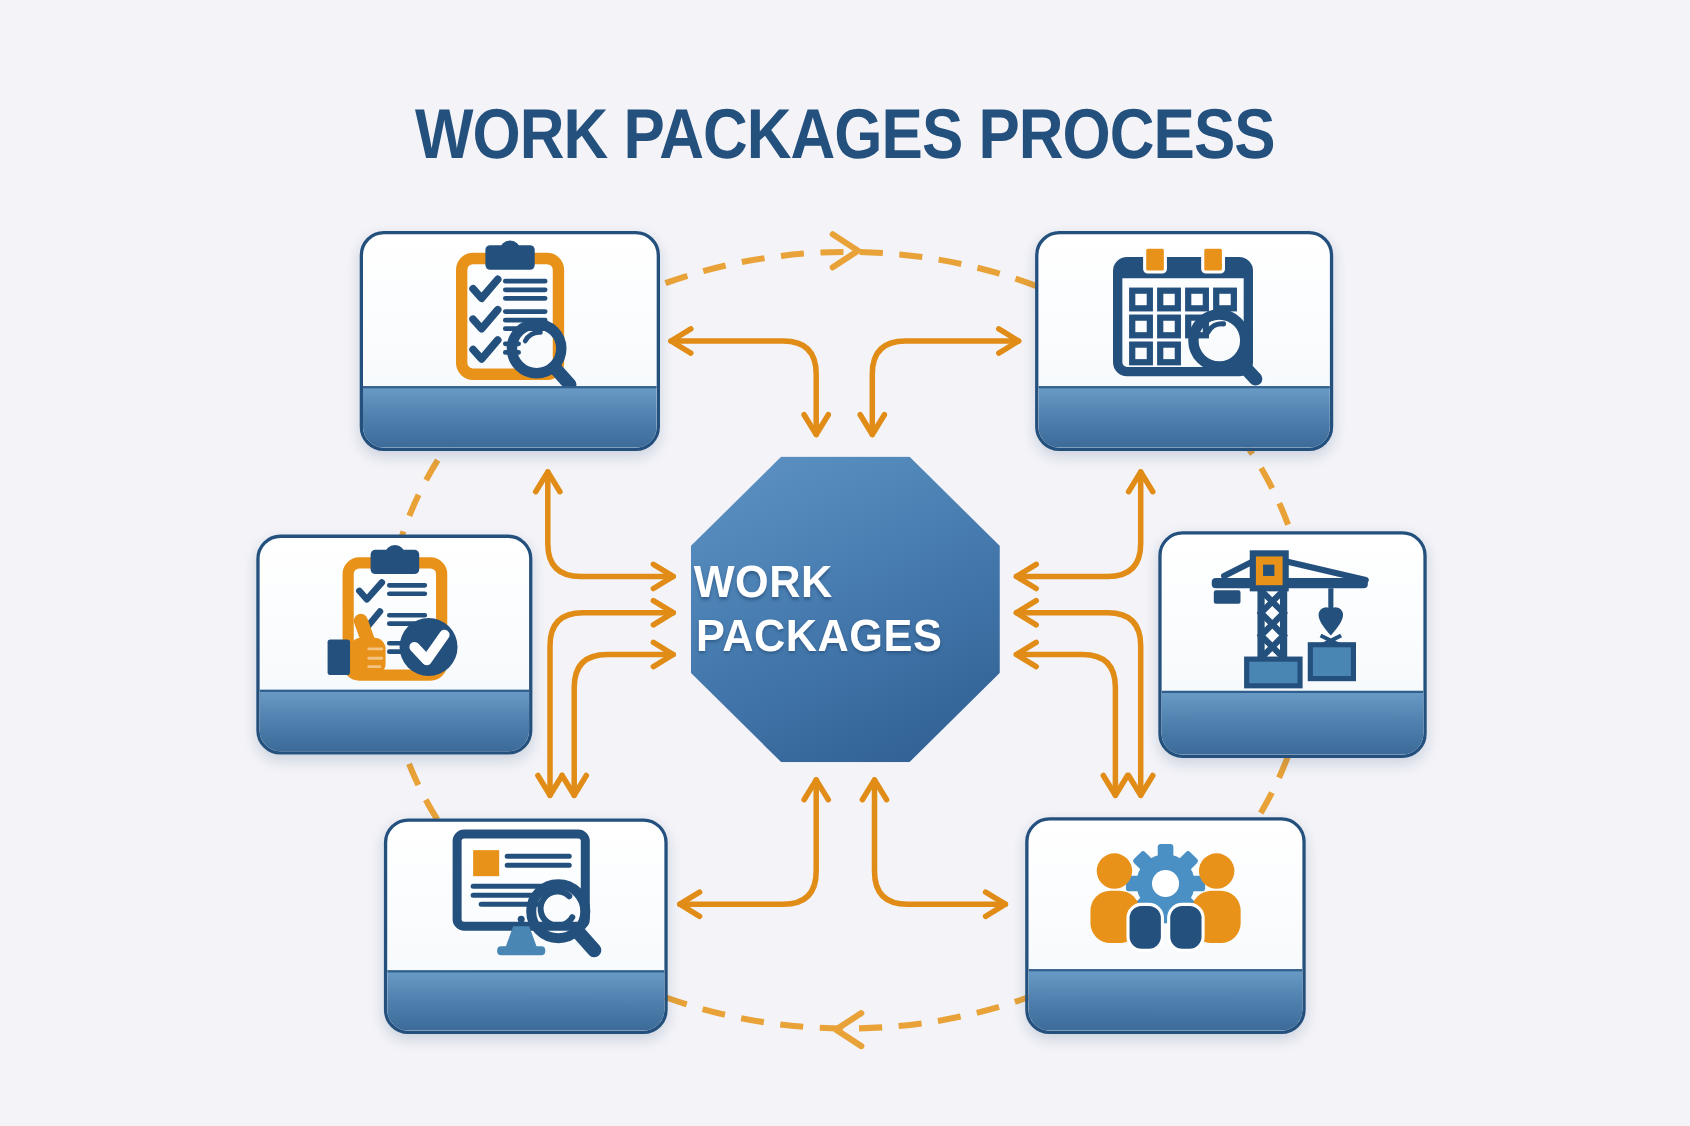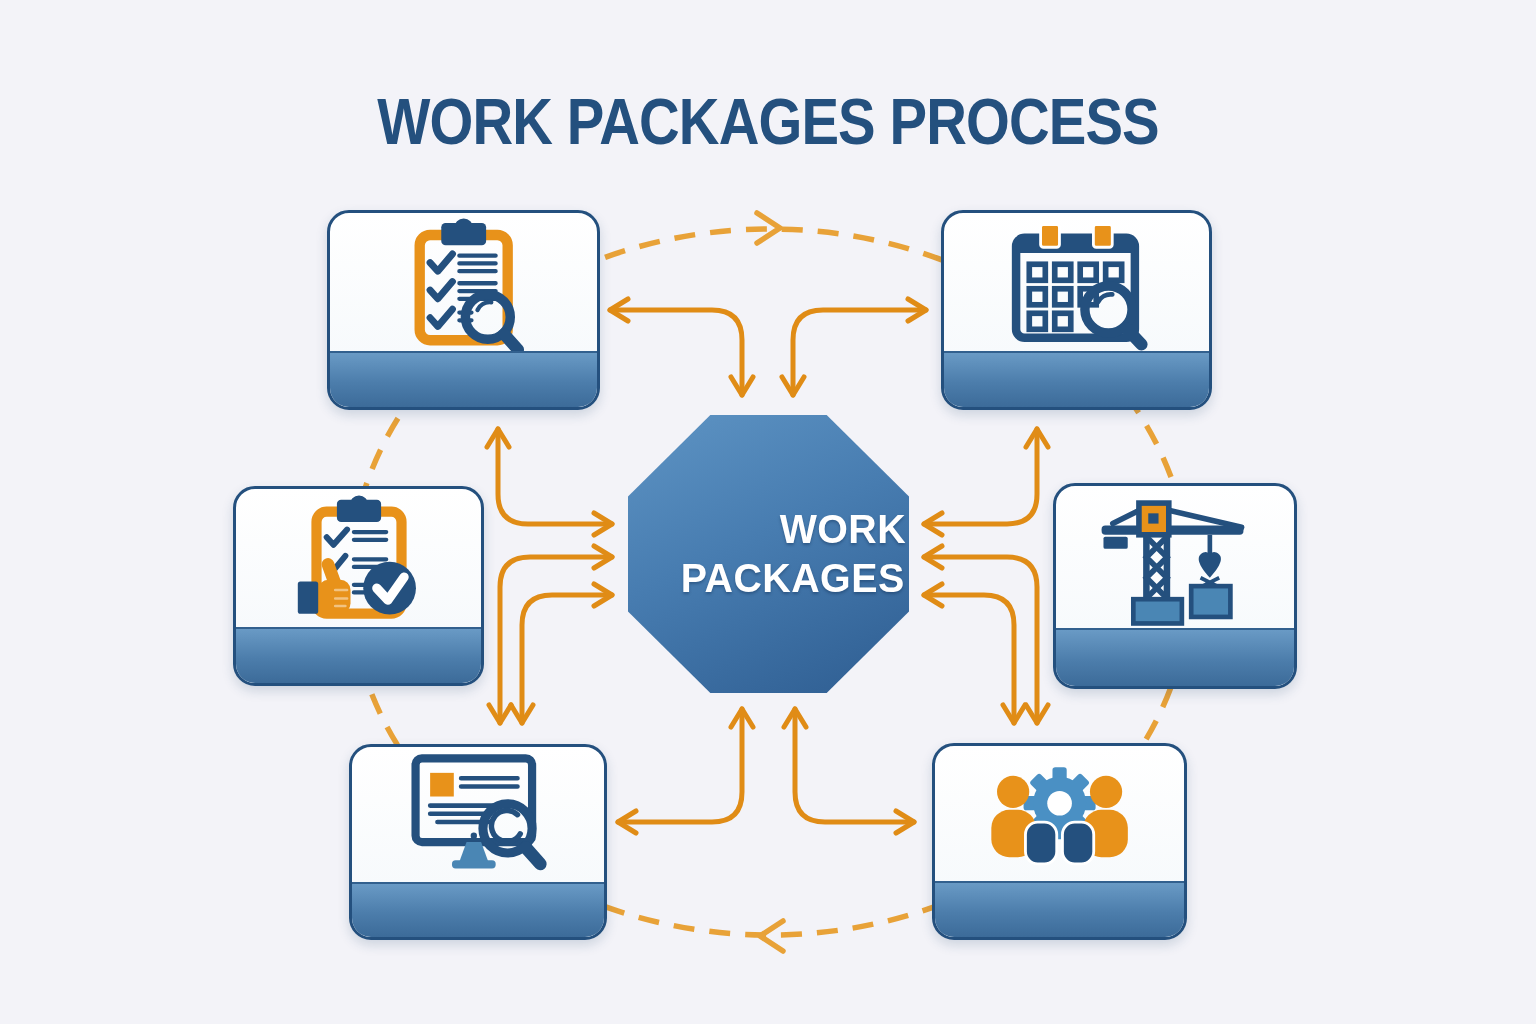--- a/index.html
+++ b/index.html
@@ -31,21 +31,21 @@
   }
   .node-card .icon-area{position:absolute;left:0;right:0;top:0;display:flex;align-items:center;justify-content:center;}
   .node-card .strip{
     position:absolute;left:0;right:0;bottom:0;
     background:linear-gradient(180deg,var(--card-strip-top) 0%,#4c7dab 55%,var(--card-strip-bottom) 100%);
     border-top:2px solid rgba(36,80,126,.4);
   }
 
   #octagon{
     position:absolute;z-index:2;left:628px;top:378px;width:281px;height:278px;
-    display:flex;flex-direction:column;align-items:flex-end;justify-content:center;
+    display:flex;flex-direction:column;align-items:flex-start;justify-content:center;
     background:linear-gradient(155deg,var(--octagon-top) 0%,#477cb0 45%,var(--octagon-bottom) 100%);
     clip-path:polygon(29.3% 0,70.7% 0,100% 29.3%,100% 70.7%,70.7% 100%,29.3% 100%,0 70.7%,0 29.3%);
     filter:drop-shadow(0 6px 8px rgba(25,55,95,.25));
   }
   #octagon .oct-line{
     color:var(--octagon-text);font-size:41px;font-weight:800;letter-spacing:.5px;line-height:1.2;
     transform:scaleX(.96);text-shadow:0 2px 3px rgba(10,35,70,.35);
   }
 
   .s-navy{stroke:var(--icon-navy);fill:none;}

